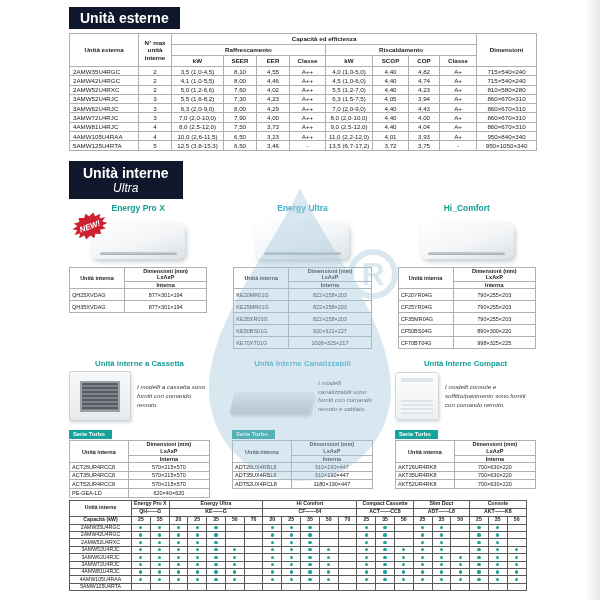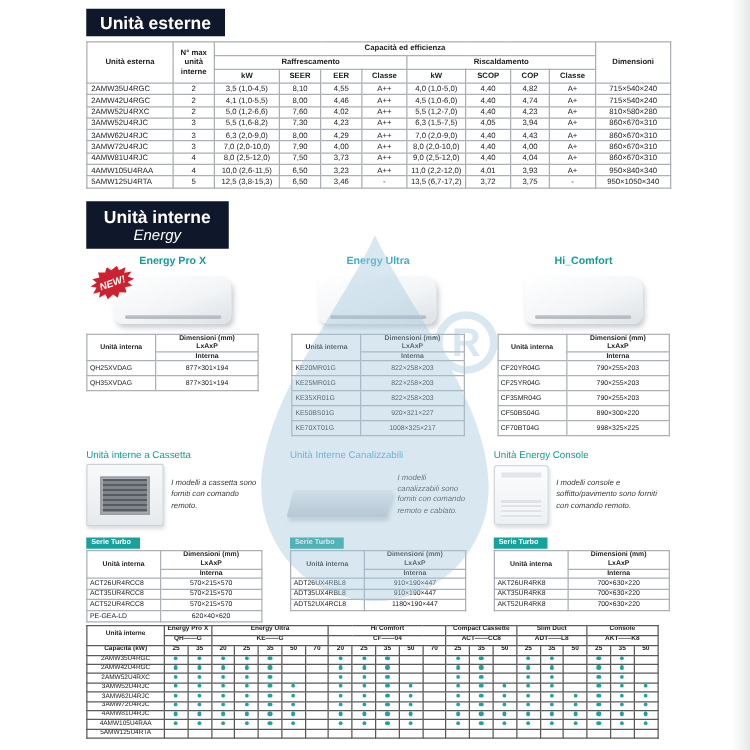--- a/index.html
+++ b/index.html
@@ -56,21 +56,21 @@
   .unit-table th.dims { height:14px; }
   .unit-table th.dims span { display:block; }
   .unit-table th.interna { height:7.5px; }
   .unit-table td { height:12px; }
   .unit-table.small td { height:8.6px; }
   .unit-table td.c0 { text-align:left; padding-left:2px; }
 
   
   .lower-row { display:flex; gap:22px; margin-top:10px; }
   .lower-col { flex:1; }
-  .lower-title { font-size:7.8px; font-weight:normal; color:#129d96; }
+  .lower-title { font-size:7.8px; font-weight:bold; text-align:center; color:#129d96; }
   .lower-title.light { color:#3fafc7; }
   .lower-body { display:flex; gap:6px; height:52px; align-items:center; margin-top:2px; }
   .desc { font-size:6.2px; font-style:italic; line-height:1.4; color:#3a3a3a; }
   .serie-tag { display:inline-block; background:#17a29b; color:#fff; font-size:5.8px; font-weight:bold;
     padding:1px 7px 1.5px 4px; margin:2px 0 0 0; }
   .ac-cassette { width:62px; height:50px; flex:0 0 62px;
     background:linear-gradient(#f8f9fa,#e7eaed); border:1px solid #ccd1d6; border-radius:2px; position:relative;
     box-shadow:1px 2px 3px rgba(110,120,130,.25); }
   .ac-cassette::before { content:""; position:absolute; left:17%; top:17%; right:17%; bottom:17%;
     border:2px solid #9aa0a6; background:repeating-linear-gradient(#575c62 0 2px,#7f858b 2px 4px); }
@@ -273,21 +273,21 @@
             <td>3,75</td>
             <td>-</td>
             <td>950×1050×340</td>
           </tr>
         </tbody>
     </table>
 
     
     <div class="teal-box second">
       <div class="l1">Unità interne</div>
-      <div class="l2">Energy</div>
+      <div class="l2">Ultra</div>
     </div>
 
     <div class="wall-row">
 
       <div class="wall-col">
         <div class="prod-title">Energy Pro X</div>
         <div class="img-wrap">
           <div class="ac-wall"></div>
           <div class="new-badge">NEW!</div>
         </div>
@@ -499,21 +499,21 @@
               </tr>
               <tr>
                 <td class="c0">ADT52UX4RCL8</td>
                 <td>1180×190×447</td>
               </tr>
             </tbody>
         </table>
       </div>
 
       <div class="lower-col">
-        <div class="lower-title">Unità Energy Console</div>
+        <div class="lower-title">Unità Interne Compact</div>
         <div class="lower-body">
           <div class="ac-console"></div>
           <div class="desc">I modelli console e soffitto/pavimento sono forniti con comando remoto.</div>
         </div>
         <div class="serie-tag">Serie Turbo</div>
         <table class="unit-table small">
           <colgroup>
               <col style="width:42%">
               <col style="width:58%">
             </colgroup>

